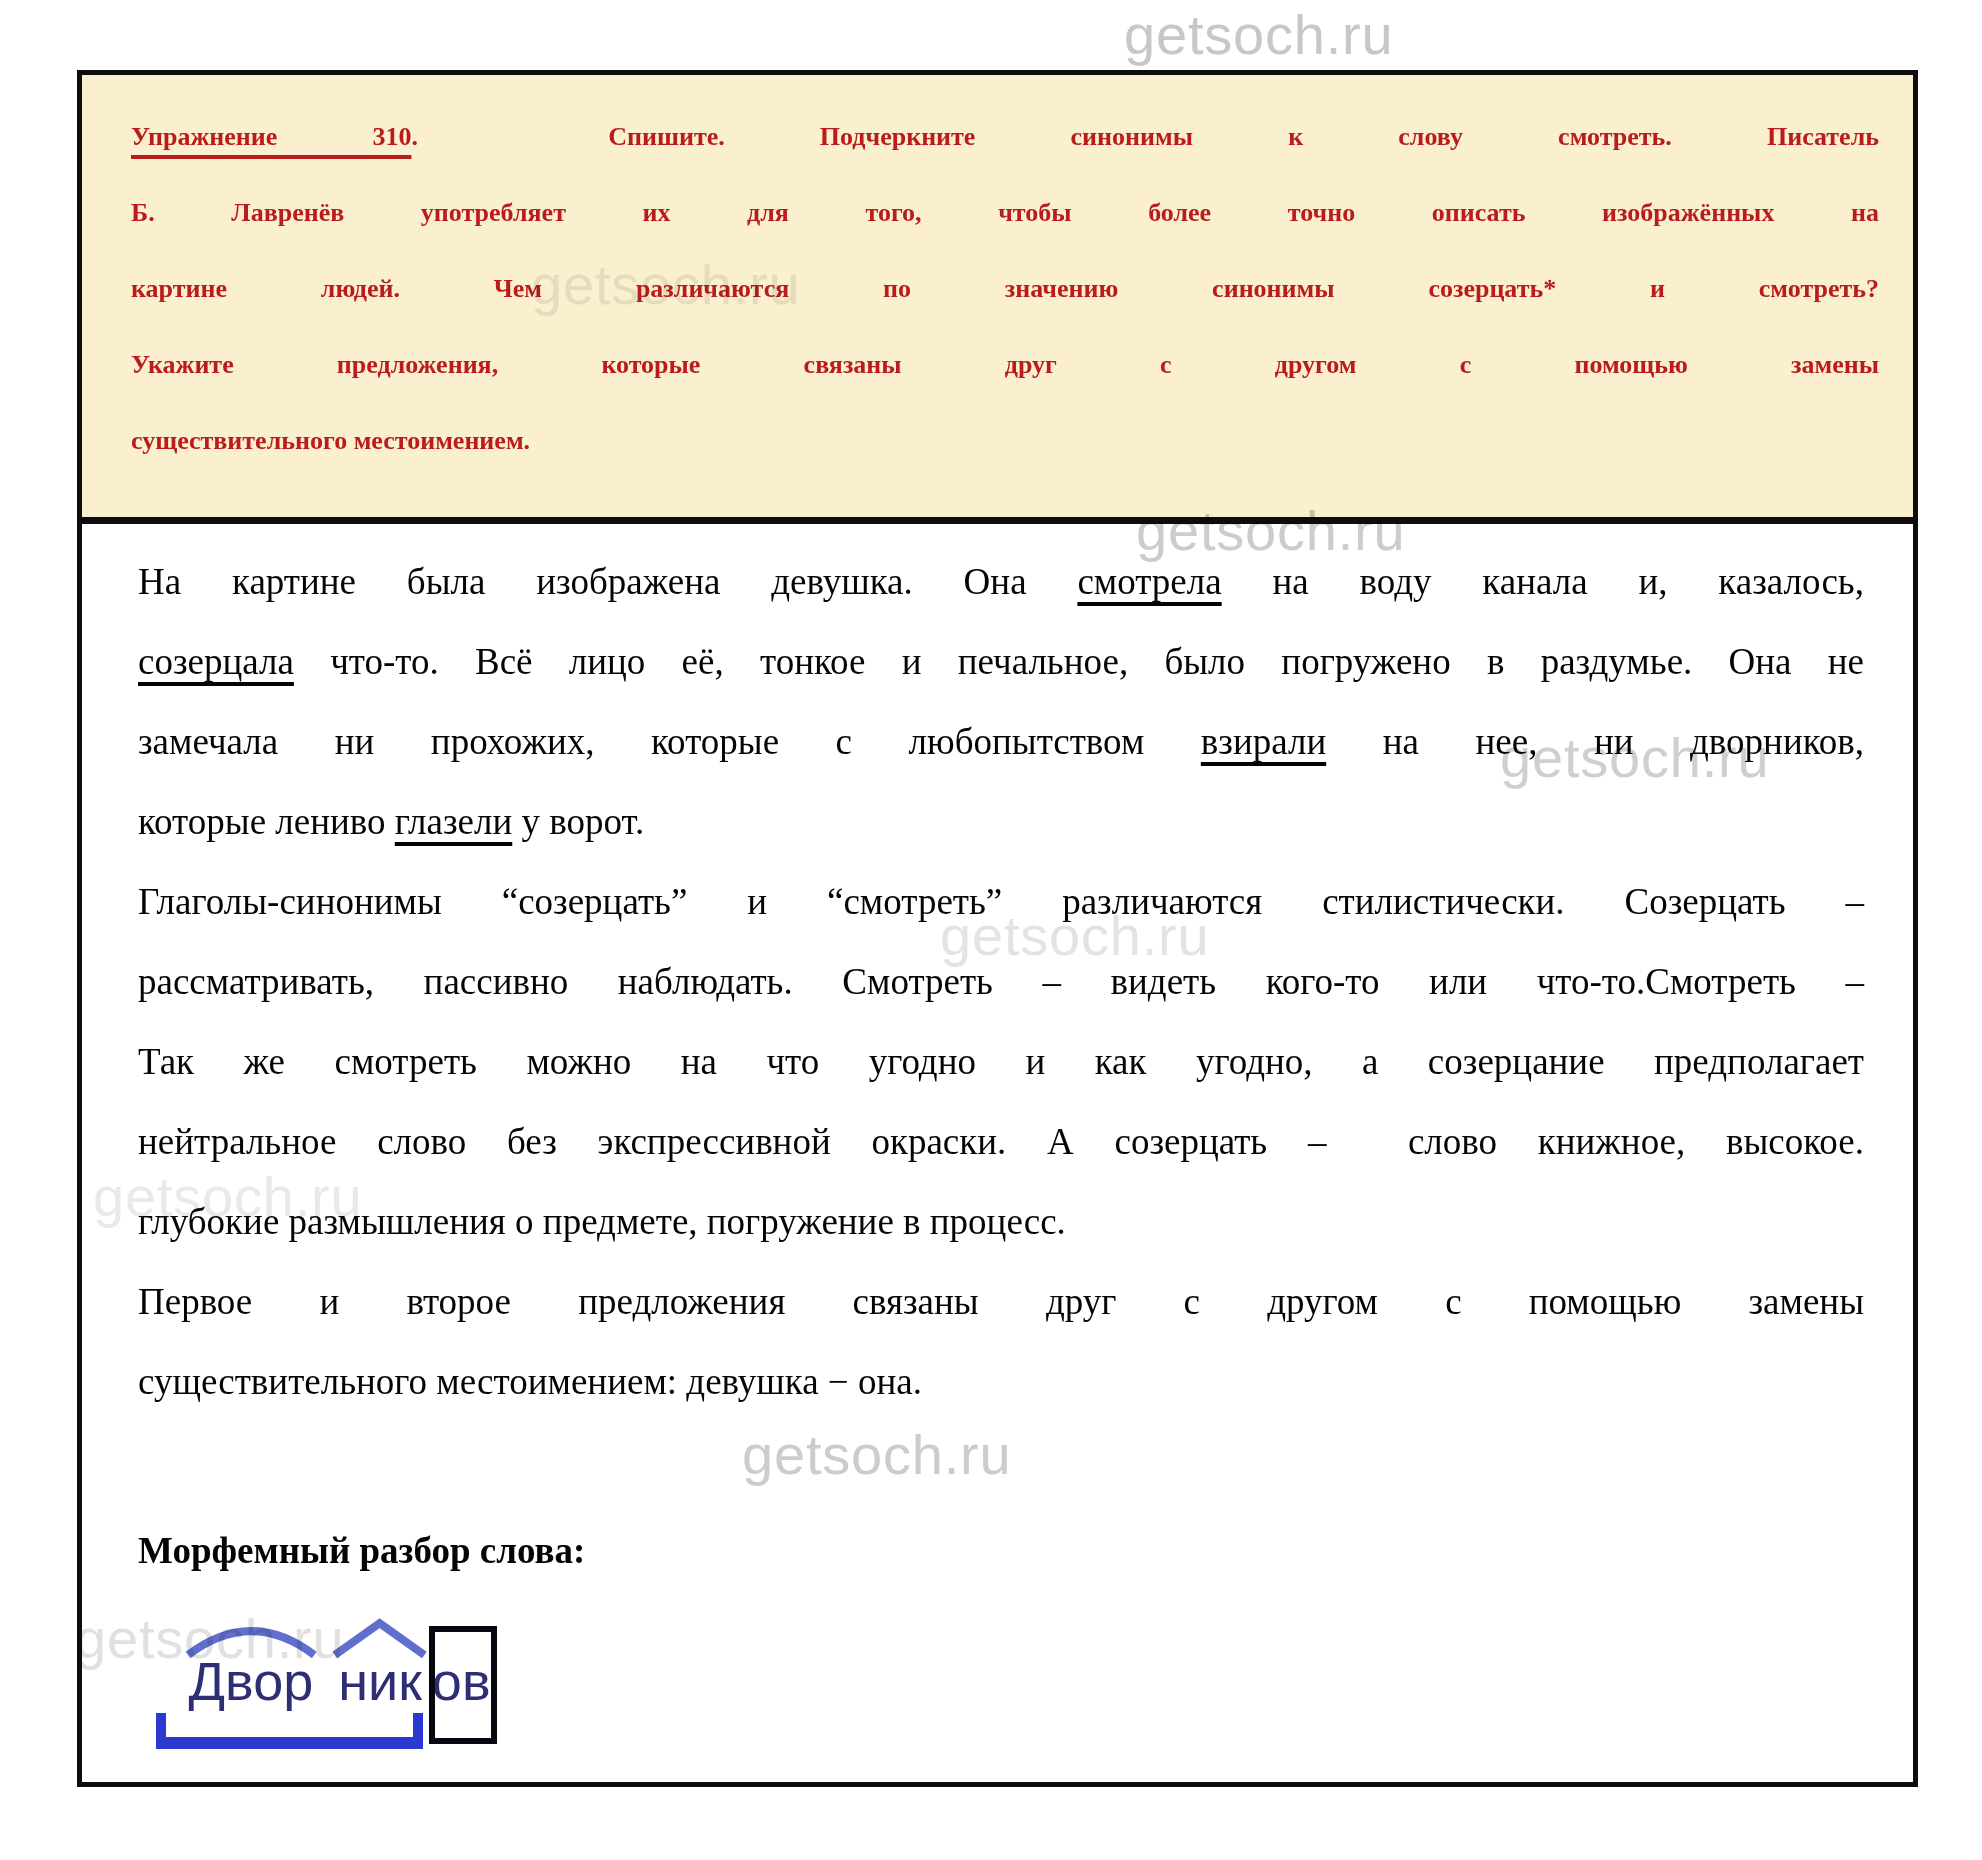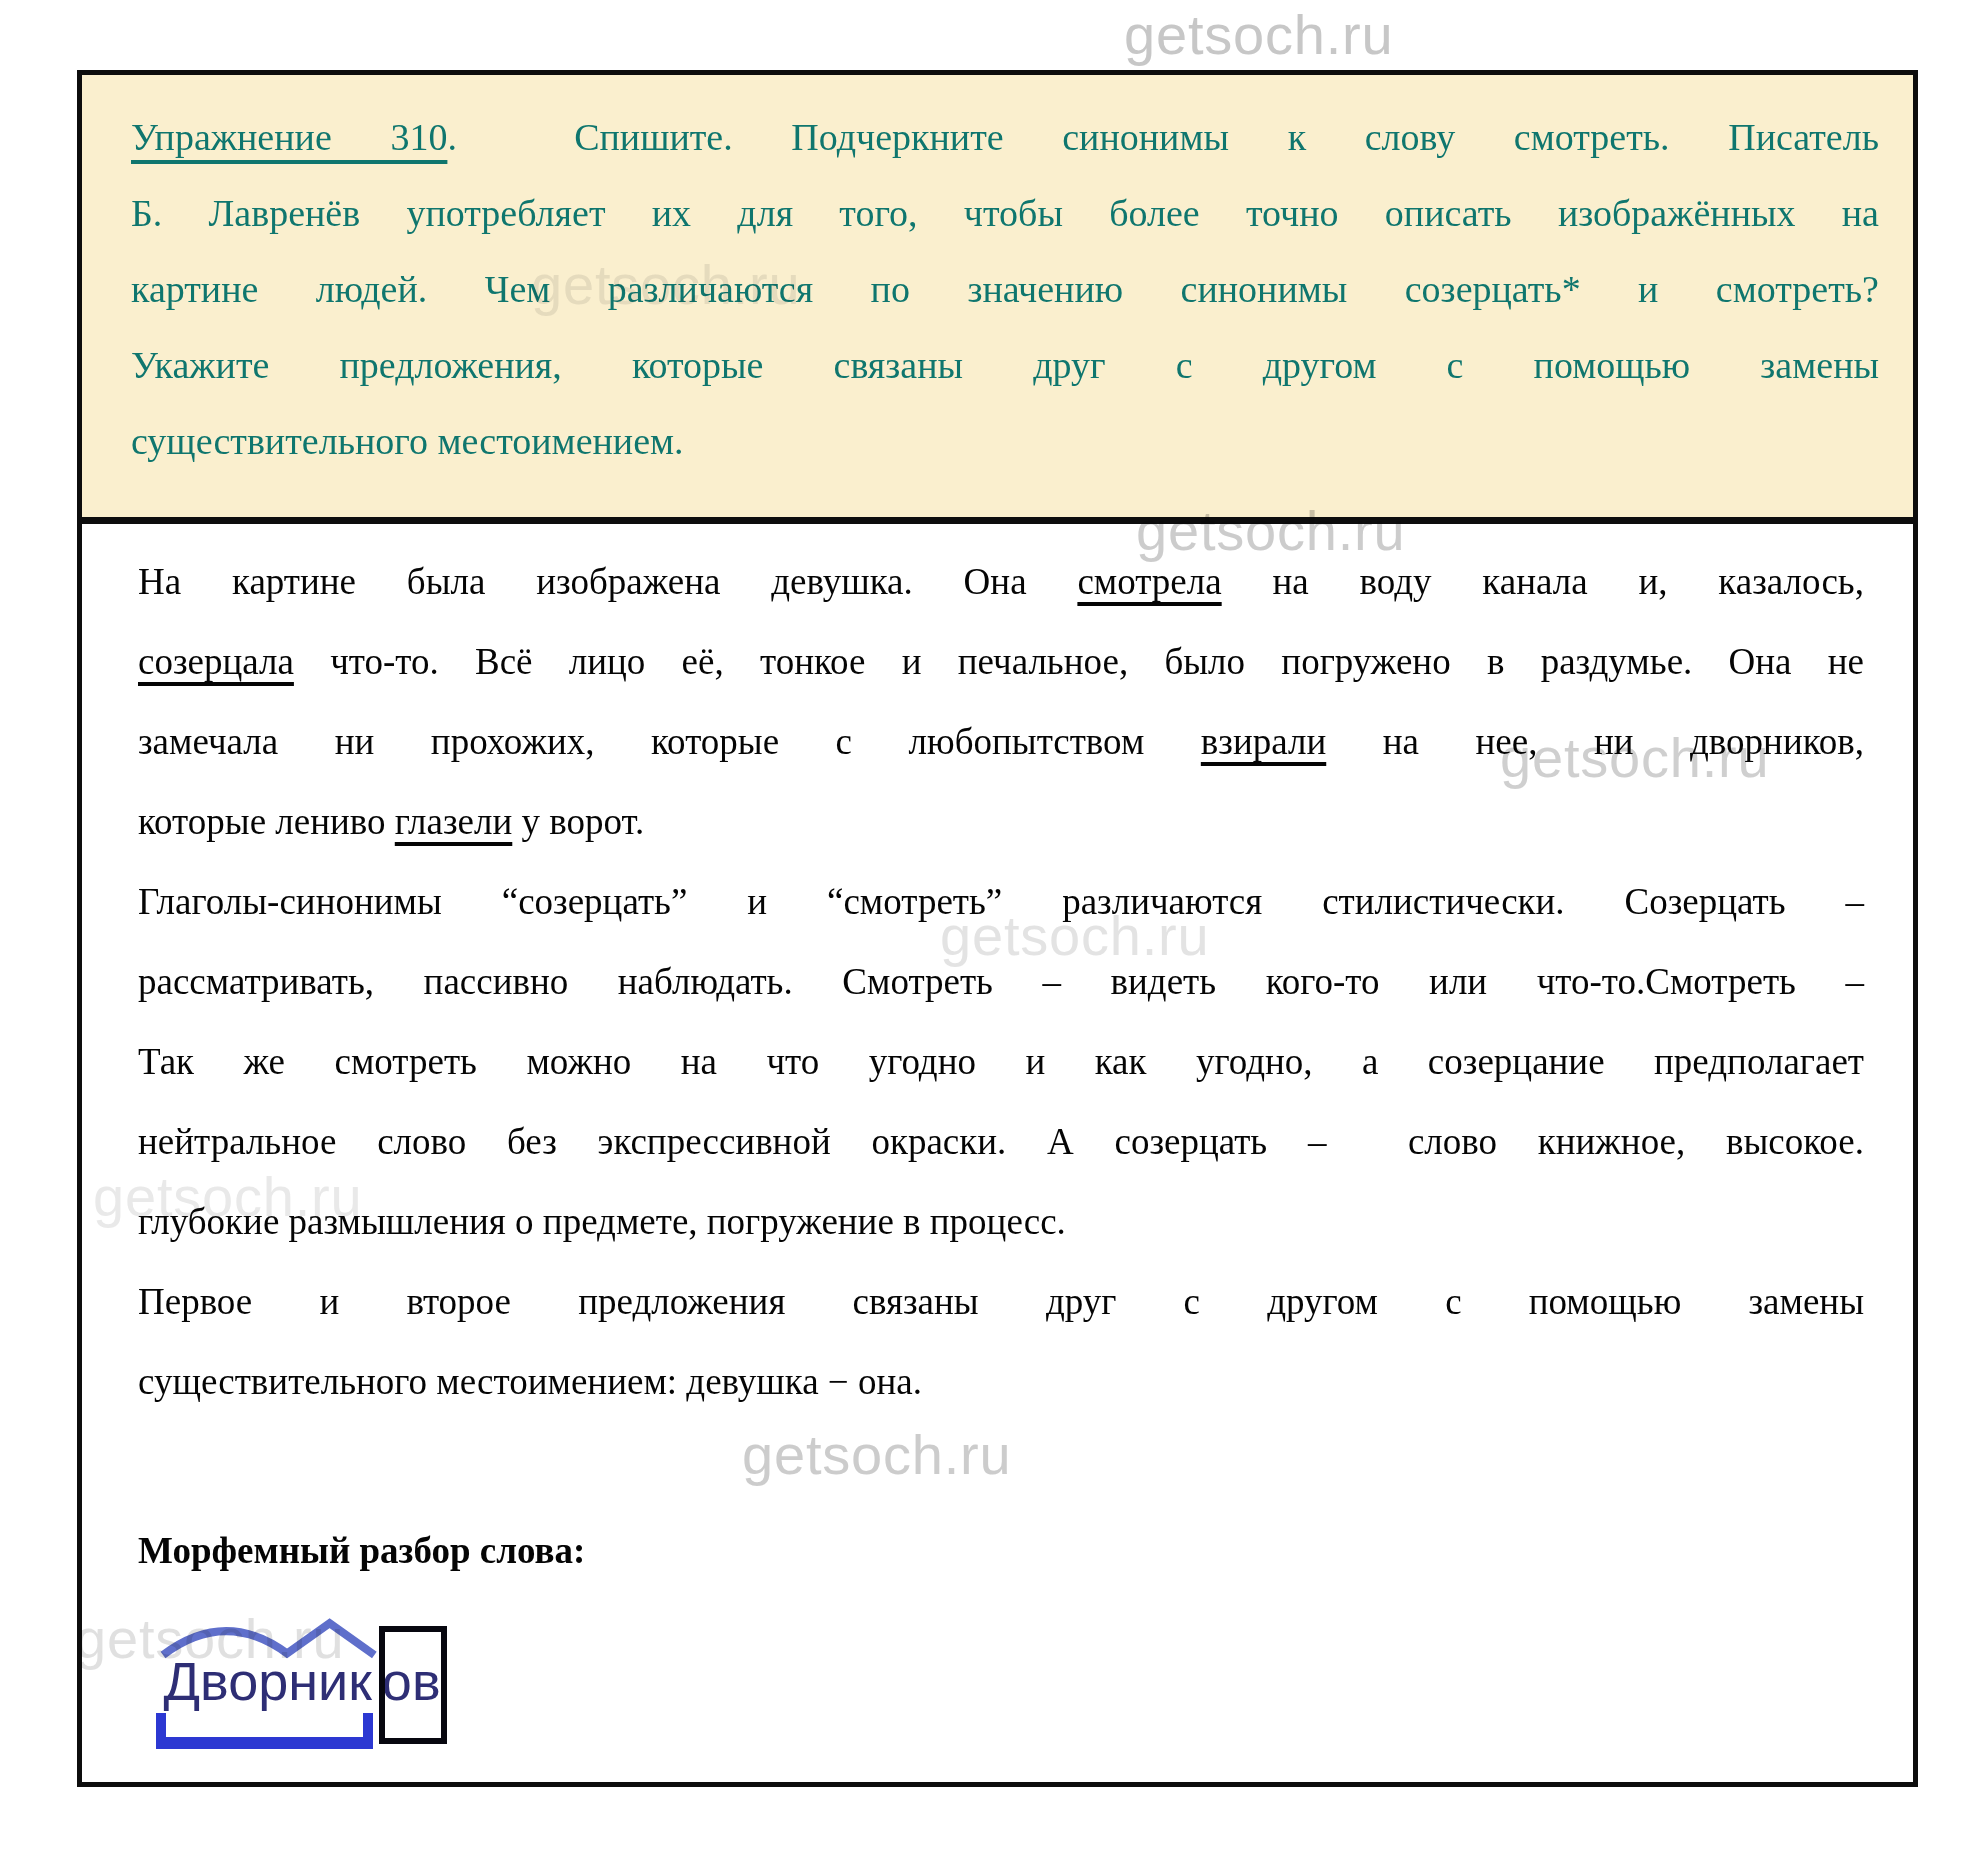--- a/index.html
+++ b/index.html
@@ -35,24 +35,24 @@
   }
 
   
   .exercise {
     box-sizing:border-box;
     height:449px;
     border-bottom:7.2px solid #0d0d0d;
     padding:24px 34px 0 49px;
   }
   .exercise .tline {
-    font-weight:normal;
-    font-size:38px;
+    font-weight:bold;
+    font-size:26px;
     line-height:76px;
-    color:#0f766e;
+    color:#b91c1c;
   }
   .title-u {
     text-decoration:underline;
     text-decoration-thickness:4px;
     text-underline-offset:9.6px;
   }
 
   
   .answer {
     box-sizing:border-box;
@@ -89,21 +89,21 @@
     display:inline-block;
     position:relative;
     margin:59px 0 0 25.5px;
     font-family:"Liberation Sans", sans-serif;
     font-size:54px;
     line-height:62px;
     color:#2e2e75;
     white-space:nowrap;
   }
   .stemwrap { position:relative; display:inline-block; }
-  .mroot, .msuf { position:relative; display:inline-block; }
+  .mroot, .msuf { position:relative; display:inline-block;margin-left:25px; }
   .affix-svg {
     position:absolute;
     top:-30px; left:-4.8px;
     width:calc(100% + 9.6px); height:35px;
     overflow:visible;
   }
   .stem-bracket {
     position:absolute;
     left:-8px; right:-1.6px; bottom:-37px;
     height:24px;

